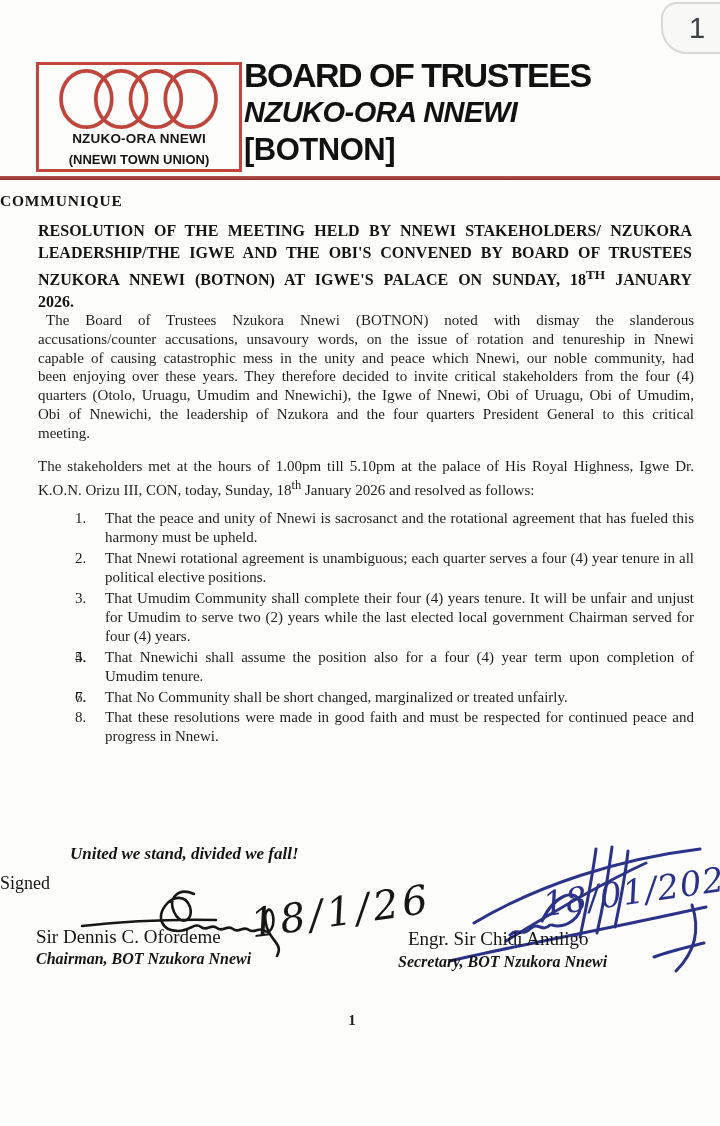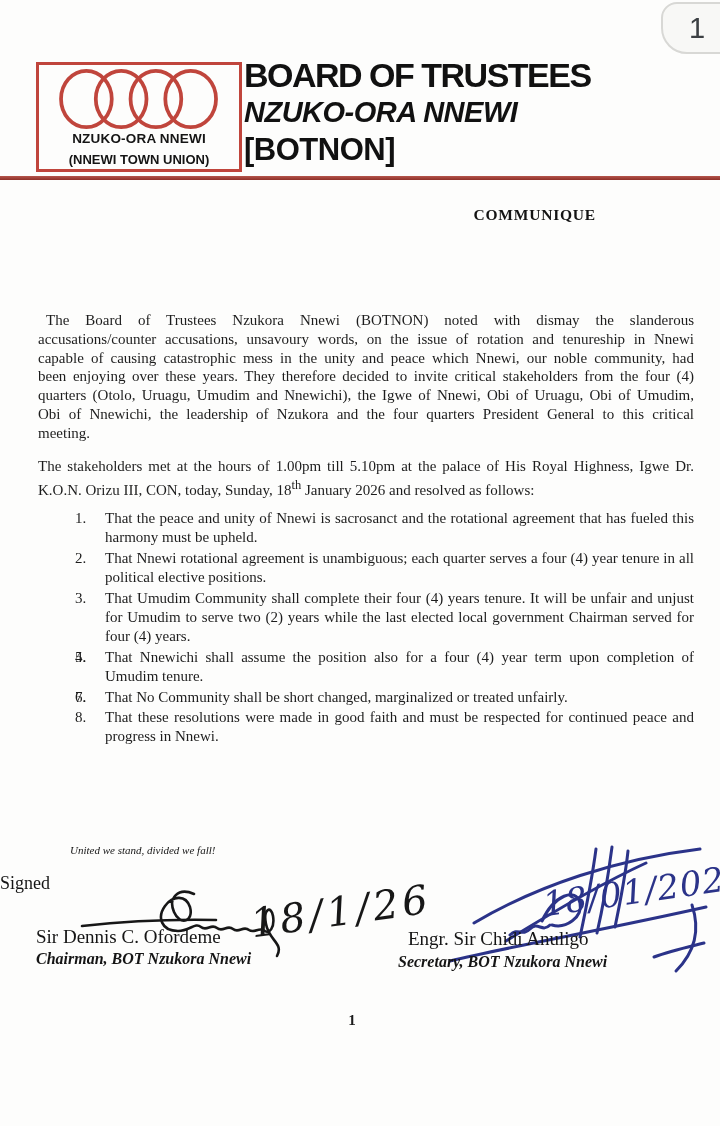--- a/index.html
+++ b/index.html
@@ -42,21 +42,21 @@
   }
   .lh-t1{font-size:34px;font-weight:800;letter-spacing:-1.5px;line-height:38px;}
   .lh-t2{font-size:29px;font-weight:800;font-style:italic;letter-spacing:-.5px;line-height:36px;}
   .lh-t3{font-size:31px;font-weight:800;letter-spacing:-.5px;line-height:40px;}
   .red-rule{
     position:absolute;left:0;top:176px;width:720px;height:4px;
     background:linear-gradient(#b5554c,#8e2f28);
   }
   
   .doc-heading{
-    position:absolute;left:0;top:206px;width:596px;text-align:right;
+    position:absolute;left:0;top:192px;width:596px;text-align:left;
     font-weight:bold;font-size:15.5px;letter-spacing:.8px;color:#141414;
   }
   .subject{
     position:absolute;left:38px;right:28px;top:220px;
     font-weight:bold;font-size:16px;line-height:21.8px;
     text-align:justify;word-spacing:2.5px;color:#141414;margin:0;
   }
   .para{
     position:absolute;left:38px;right:26px;margin:0;
     font-size:15px;line-height:18.8px;text-align:justify;color:#1d1d1d;
@@ -65,21 +65,21 @@
   .para2{top:457px;}
   .res-list{
     position:absolute;left:38px;right:26px;top:509px;
     margin:0;padding:0;list-style:none;
     font-size:15px;line-height:19.4px;color:#1d1d1d;
   }
   .res-list li{position:relative;padding-left:67px;margin-bottom:1px;text-align:justify;}
   .res-num{position:absolute;left:37px;top:0;}
   .slogan{
     position:absolute;left:70px;top:844px;
-    font-weight:normal;font-style:italic;font-size:11px;color:#141414;
+    font-weight:bold;font-style:italic;font-size:17px;color:#141414;
   }
   .signed-label{
     position:absolute;left:0;top:873px;width:720px;text-align:left;
     font-size:18px;color:#141414;
   }
   
   .sig-svg{position:absolute;}
   .sig-left{left:78px;top:886px;}
   .sig-right{left:448px;top:843px;}
   .hand-date{
@@ -130,20 +130,21 @@
   <div class="lh-right">
     <div class="lh-t1">BOARD OF TRUSTEES</div>
     <div class="lh-t2">NZUKO-ORA NNEWI</div>
     <div class="lh-t3">[BOTNON]</div>
   </div>
 
   <div class="red-rule"></div>
 
   <div class="doc-heading">COMMUNIQUE</div>
 
+  <p class="subject"><span>RESOLUTION OF THE MEETING HELD BY NNEWI STAKEHOLDERS/ NZUKORA LEADERSHIP/THE IGWE AND THE OBI'S CONVENED BY BOARD OF TRUSTEES NZUKORA NNEWI (BOTNON) AT IGWE'S PALACE ON SUNDAY, 18</span><sup>TH</sup><span> JANUARY 2026.</span></p>
 
   <p class="para para1">The Board of Trustees Nzukora Nnewi (BOTNON) noted with dismay the slanderous accusations/counter accusations, unsavoury words, on the issue of rotation and tenureship in Nnewi capable of causing catastrophic mess in the unity and peace which Nnewi, our noble community, had been enjoying over these years. They therefore decided to invite critical stakeholders from the four (4) quarters (Otolo, Uruagu, Umudim and Nnewichi), the Igwe of Nnewi, Obi of Uruagu, Obi of Umudim, Obi of Nnewichi, the leadership of Nzukora and the four quarters President General to this critical meeting.</p>
 
   <p class="para para2"><span>The stakeholders met at the hours of 1.00pm till 5.10pm at the palace of His Royal Highness, Igwe Dr. K.O.N. Orizu III, CON, today, Sunday, 18</span><sup>th</sup><span> January 2026 and resolved as follows:</span></p>
 
   <ol class="res-list">
     <li><span class="res-num">1.</span><span>That the peace and unity of Nnewi is sacrosanct and the rotational agreement that has fueled this harmony must be upheld.</span></li>
     <li><span class="res-num">2.</span><span>That Nnewi rotational agreement is unambiguous; each quarter serves a four (4) year tenure in all political elective positions.</span></li>
     <li><span class="res-num">3.</span><span>That Umudim Community shall complete their four (4) years tenure. It will be unfair and unjust for Umudim to serve two (2) years while the last elected local government Chairman served for four (4) years.</span></li>
     <li><span class="res-num">4.</span></li>

